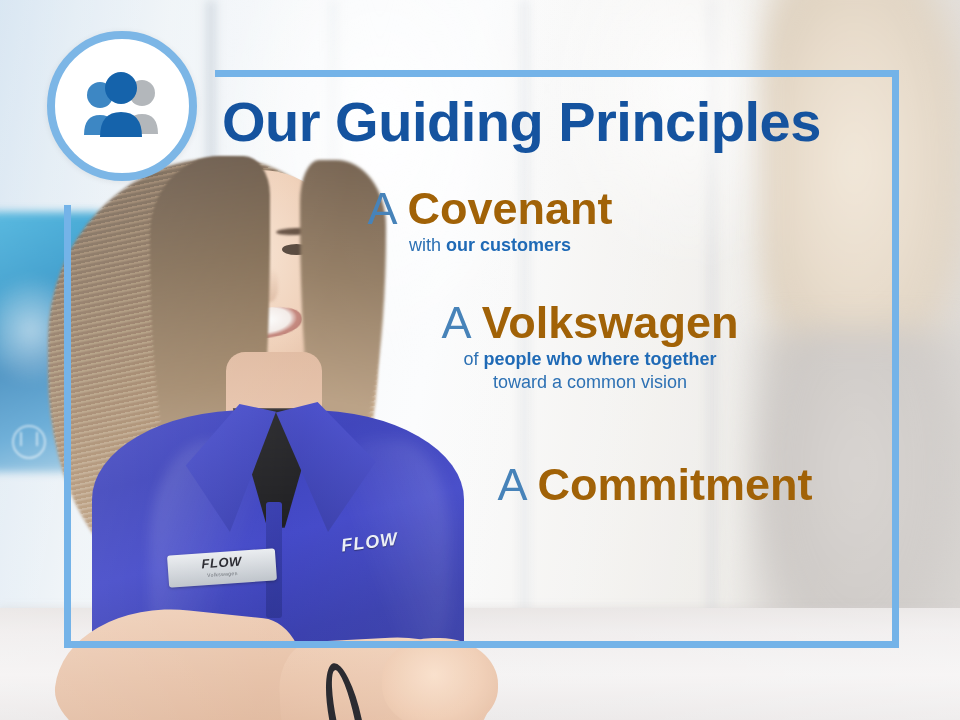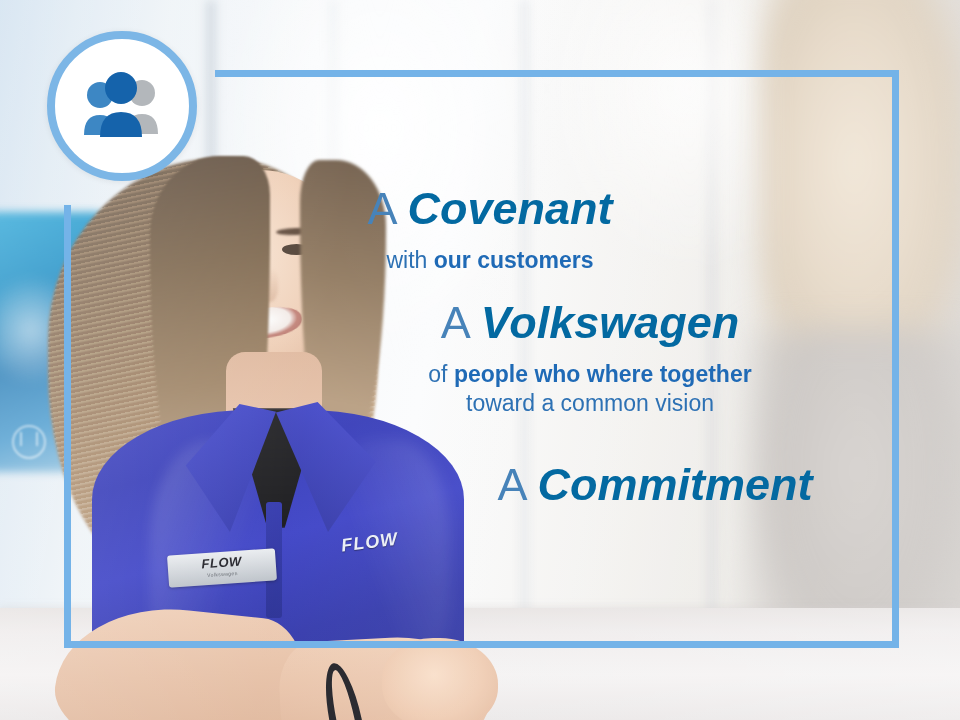--- a/index.html
+++ b/index.html
@@ -255,26 +255,26 @@
     white-space: nowrap;
   }
   .principle { position: absolute; }
   .p-head {
     font-size: 45px;
     line-height: 1.04;
     color: #2a72b8;
     white-space: nowrap;
   }
   .p-head .art { font-weight: normal; color: #4783b9; }
-  .p-head .word { font-weight: bold; color: #0369a1; font-style: italic; }
+  .p-head .word { font-weight: bold; color: #a16207; }
   .p-sub {
-    font-size: 23px;
+    font-size: 18px;
     line-height: 1.28;
     color: #2d71b4;
-    margin-top: 13px;
+    margin-top: 1px;
   }
   .p-sub b { font-weight: bold; color: #1f6ab6; }
 
   .p1 { left: 300px; top: 186px; width: 380px; text-align: center; }
   .p2 { left: 360px; top: 300px; width: 460px; text-align: center; }
   .p3 { left: 420px; top: 462px; width: 470px; text-align: center; }
   .p3 .p-sub { text-align: center; }
 </style>
 </head>
 <body>
@@ -351,20 +351,21 @@
       <path d="M52 63 q0-20 16-20 q16 0 16 20 z" fill="#b3b7bb"></path>
 
       <circle cx="26" cy="24" r="13" fill="#3d87c4"></circle>
       <path d="M10 64 q0-20 16-20 q16 0 16 20 z" fill="#3d87c4"></path>
 
       <circle cx="47" cy="17" r="16" fill="#1563ab"></circle>
       <path d="M26 66 q0-25 21-25 q21 0 21 25 z" fill="#1563ab"></path>
     </svg>
   </div>
 
+  <div class="title">Our Guiding Principles</div>
 
   <div class="principle p1">
     <div class="p-head">
       <span class="art">A</span>
       <span class="word">Covenant</span>
     </div>
     <div class="p-sub">
       <span>with </span><b>our customers</b>
     </div>
   </div>

